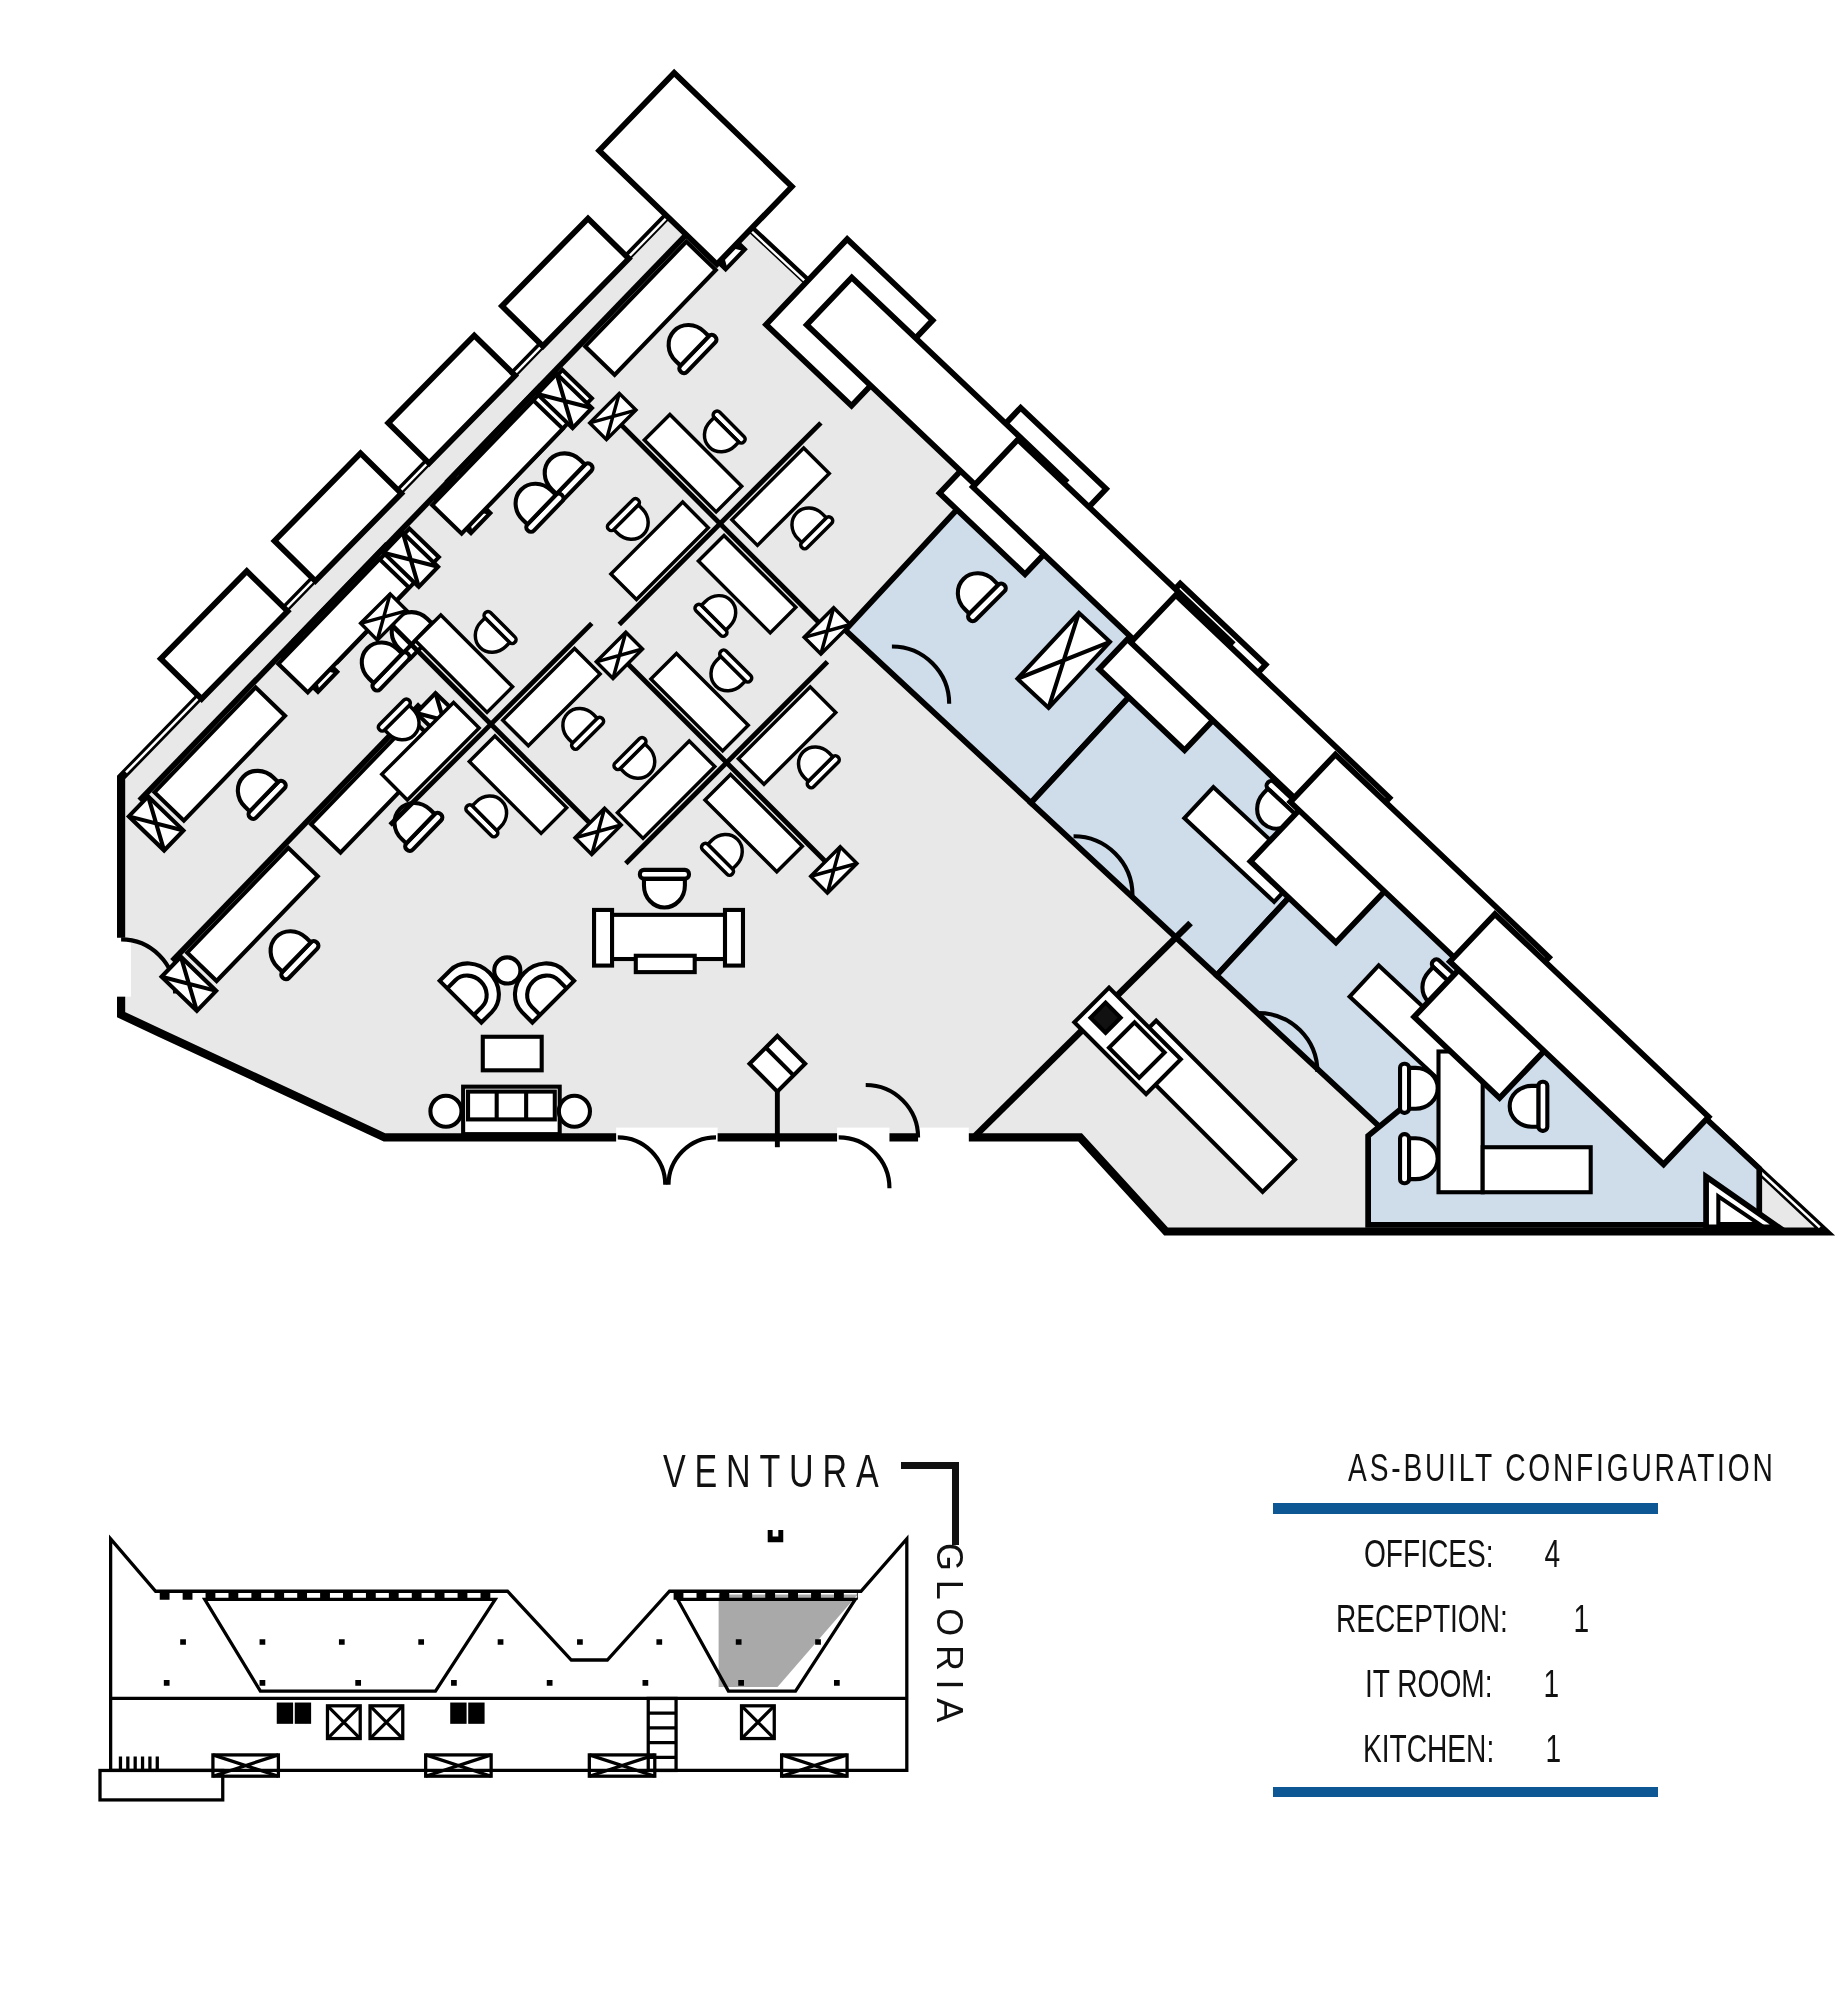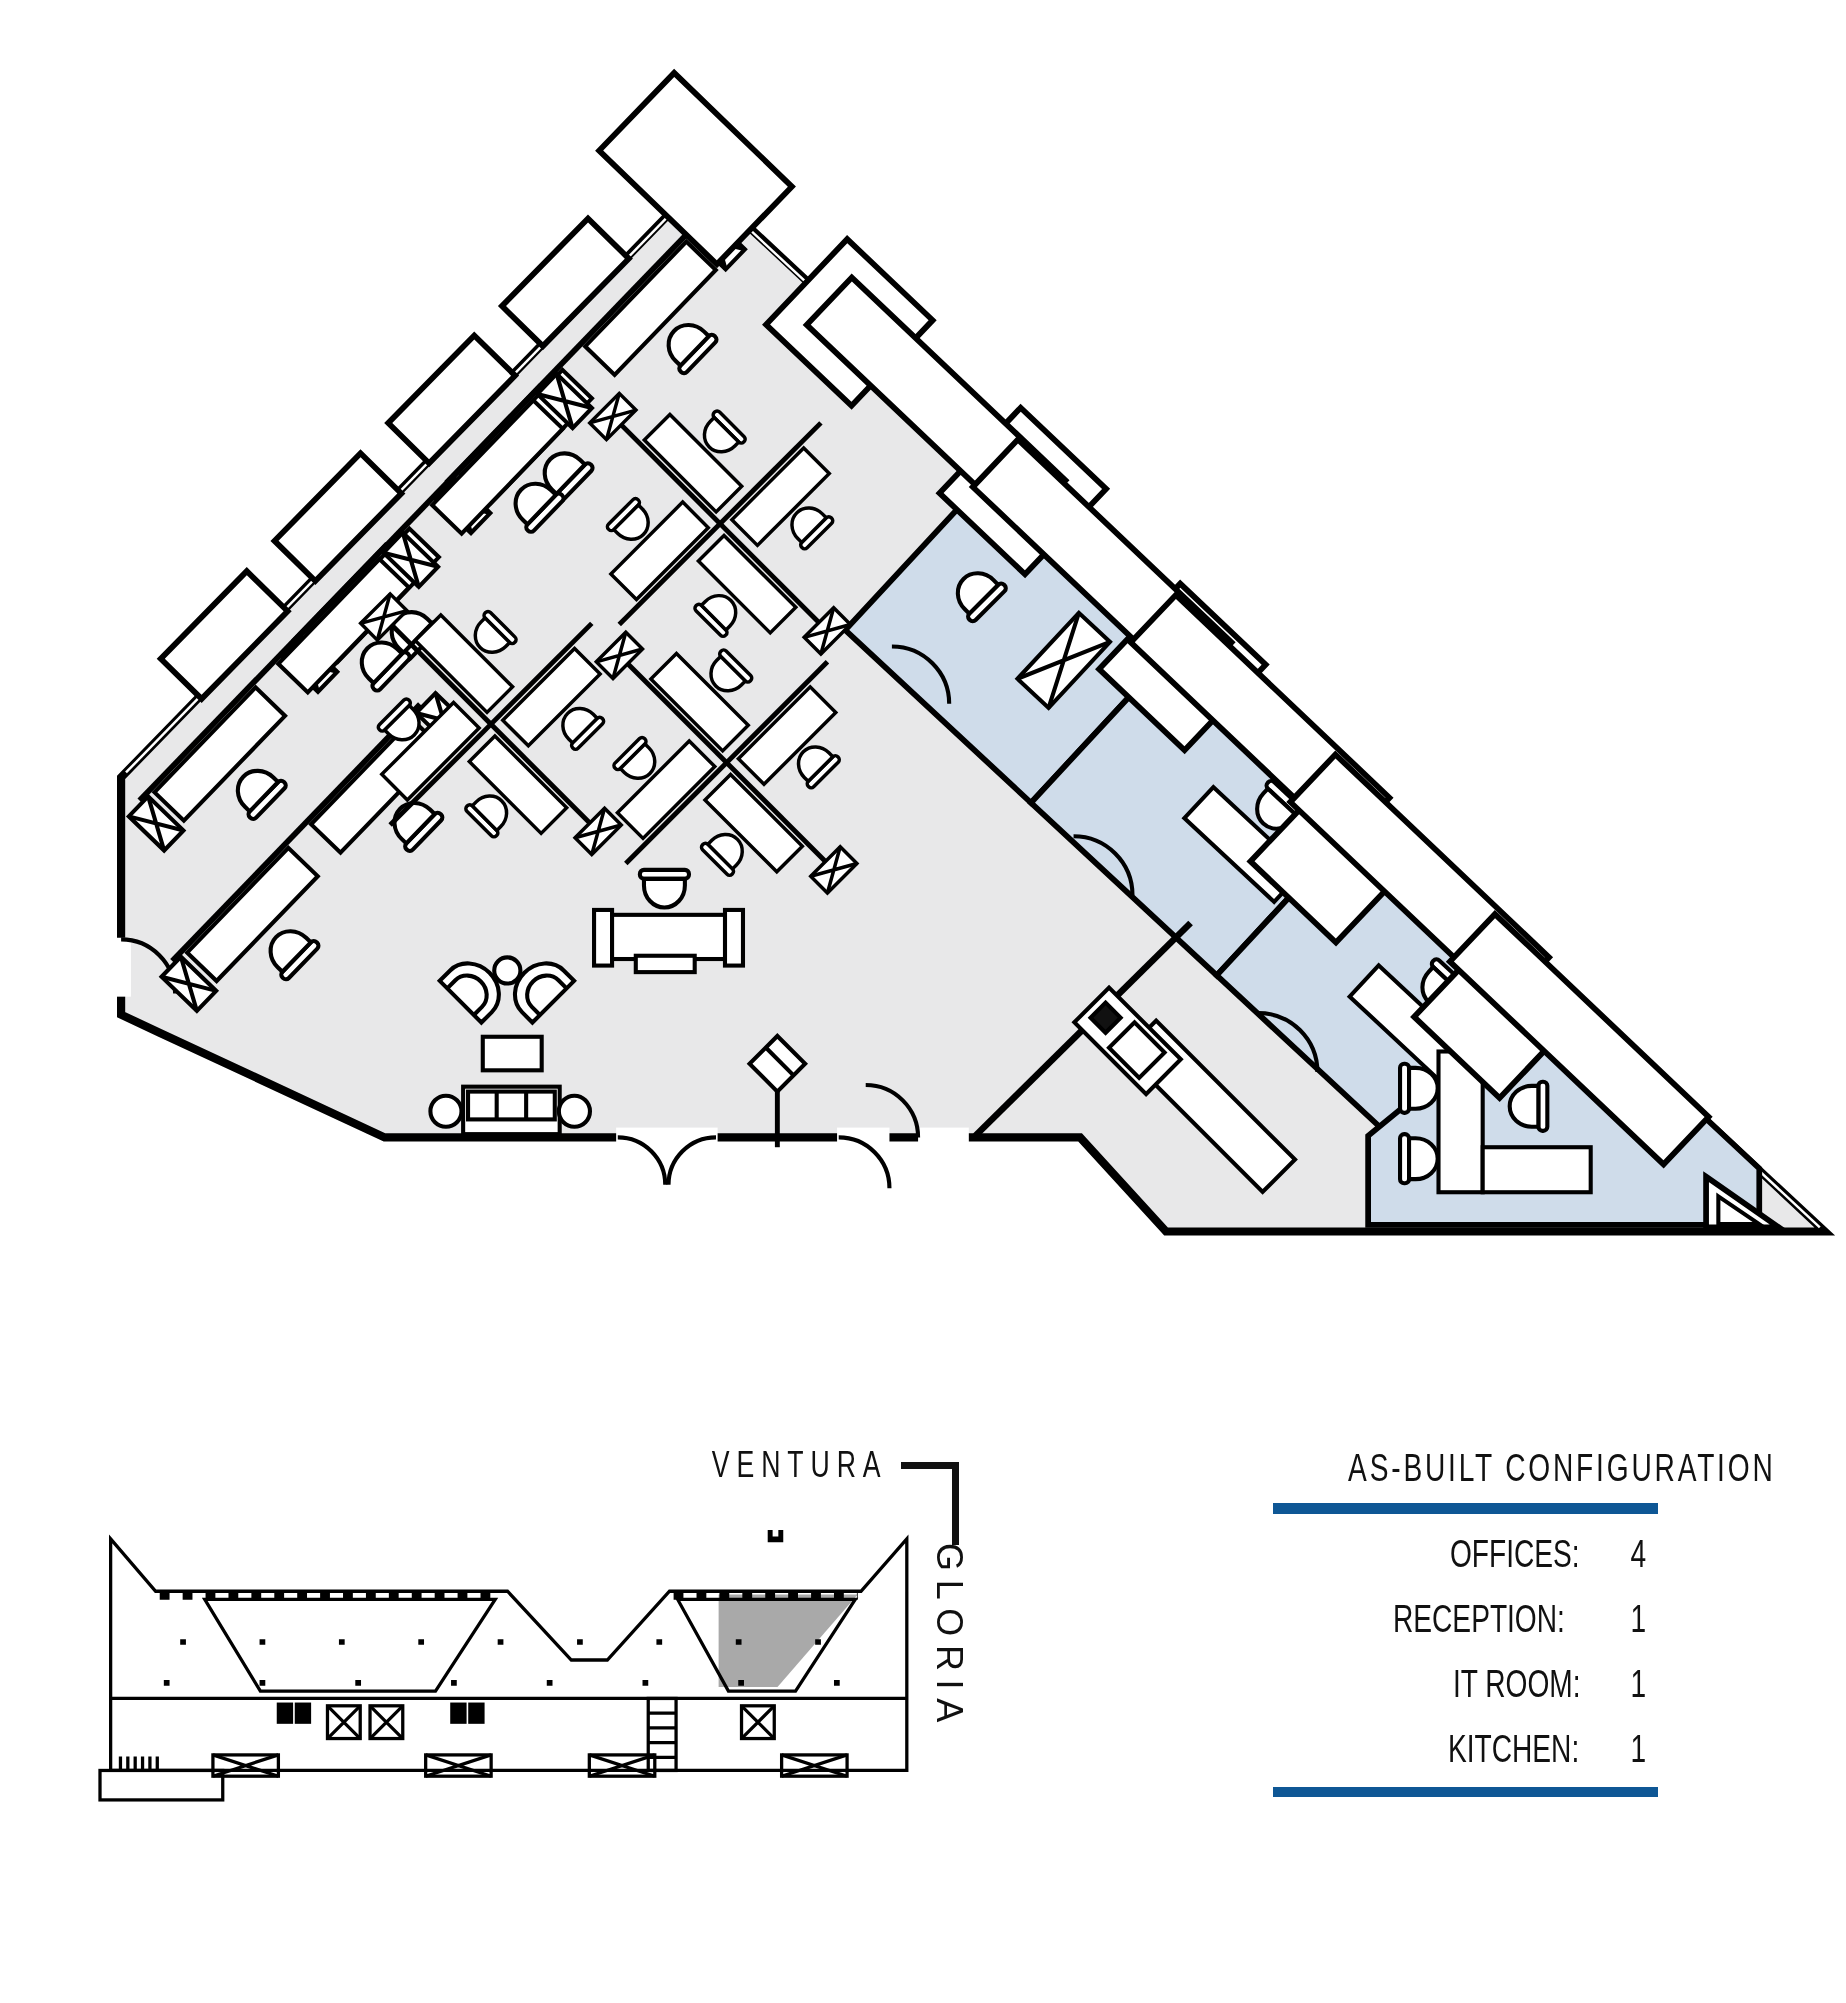--- a/index.html
+++ b/index.html
@@ -4,33 +4,33 @@
 <style>
   html,body{margin:0;padding:0;background:#fff;}
   body{width:1846px;height:2003px;position:relative;overflow:hidden;
        font-family:"Liberation Sans",sans-serif;color:#111;}
   .abs{position:absolute;}
   .cx{display:inline-block;transform:scaleX(.74);transform-origin:center;white-space:nowrap;}
   .cxl{display:inline-block;transform:scaleX(.74);transform-origin:left center;white-space:nowrap;}
   .cxr{display:inline-block;transform:scaleX(.74);transform-origin:right center;white-space:nowrap;}
 
   #ventura-label{left:499px;top:1444px;width:389px;text-align:right;
-    font-size:36px;letter-spacing:.26em;}
+    font-size:46px;letter-spacing:.26em;}
   #gloria-label{left:928px;top:1543px;height:213px;
     writing-mode:vertical-rl;font-size:36px;letter-spacing:.24em;}
   .bracket{background:#111;}
   #bracket-h{left:901px;top:1462px;width:57px;height:6.5px;}
   #bracket-v{left:952px;top:1462px;width:6.5px;height:83px;}
 
   #legend{left:1273px;top:1447px;width:385px;}
   #legend-title{font-size:38px;text-align:center;letter-spacing:.10em;}
   .rule{height:10.6px;background:#0e5795;}
   #rule-top{margin-top:13px;}
   #legend-rows{margin-top:8.2px;}
-  .lrow{display:flex;justify-content:flex-end;align-items:center;
+  .lrow{display:flex;justify-content:center;align-items:center;
         height:65px;font-size:38px;padding:0 11.5px 0 4.9px;}
   #rule-bottom{margin-top:4.9px;}
   #legend-notes{margin-top:14.7px;text-align:center;font-size:29px;
       letter-spacing:.22em;line-height:1.26;}
   svg{position:absolute;}
 </style>
 </head>
 <body>
 
 <svg class="abs" style="left:0;top:0" width="1846" height="1342" viewBox="0 0 2256 1640">

